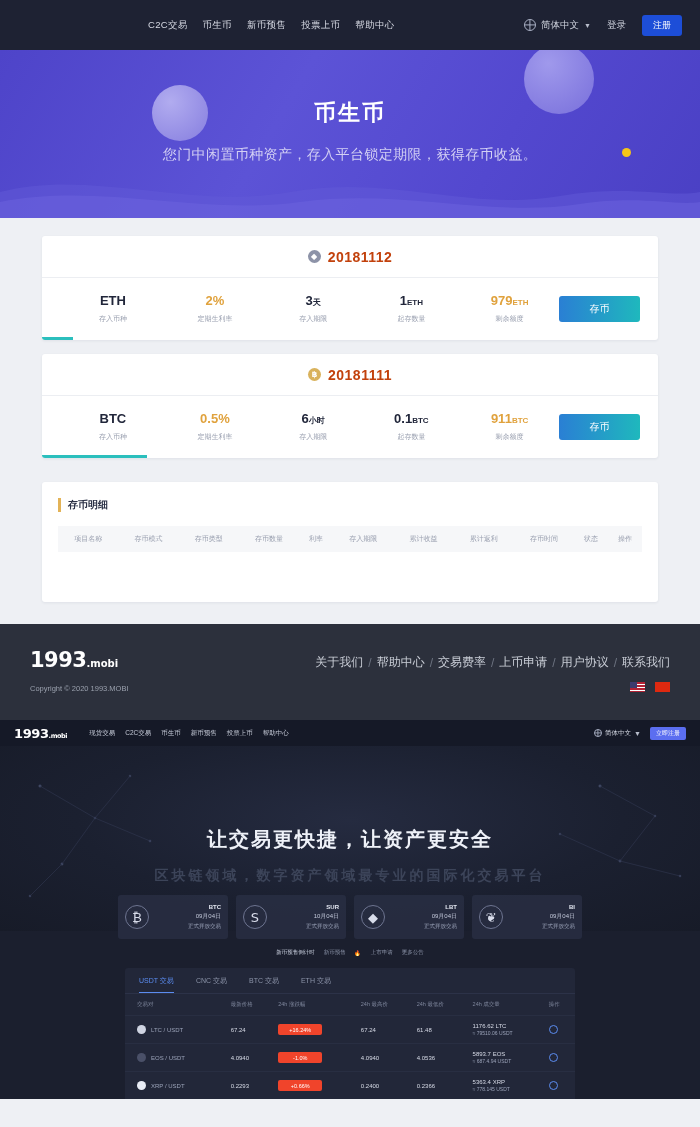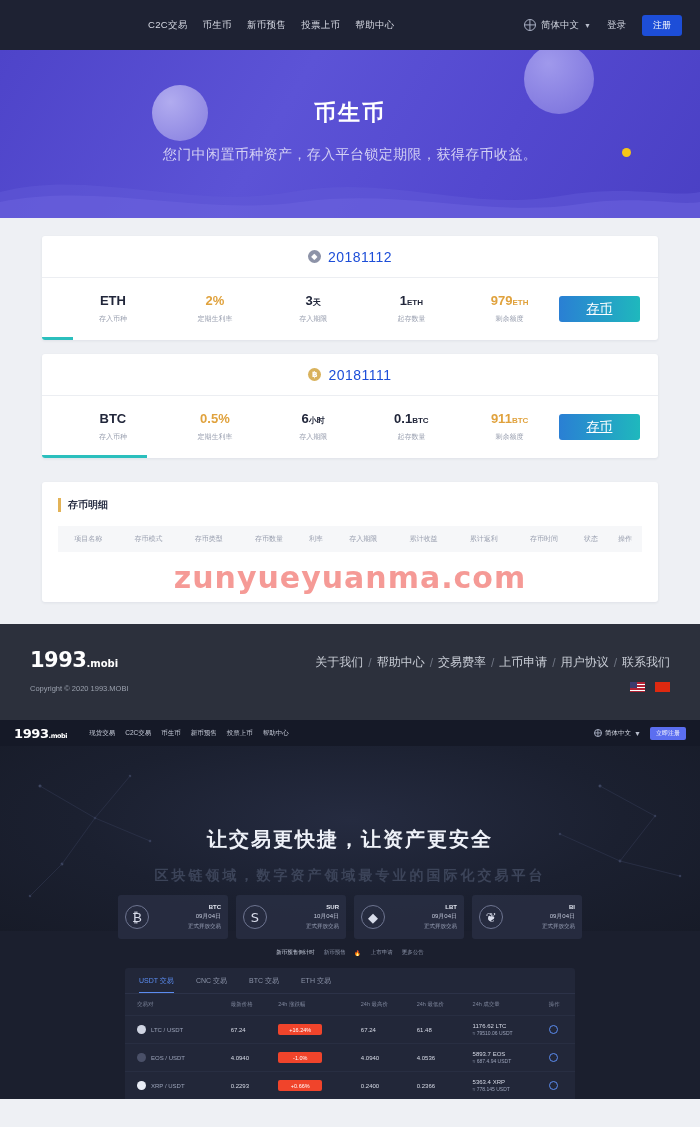--- a/index.html
+++ b/index.html
@@ -102,38 +102,38 @@
     height: 42px; display: flex; align-items: center; justify-content: center;
     gap: 7px; border-bottom: 1px solid #eceef2;
   }
   .coin-chip {
     width: 13px; height: 13px; border-radius: 50%;
     display: flex; align-items: center; justify-content: center;
     color: #fff; font-size: 8px; font-weight: bold;
   }
   .coin-chip.eth { background: #8d93a8; }
   .coin-chip.btc { background: #d9b25c; }
-  .card-title { font-size: 14px; font-weight: normal; color: #1d4ed8; letter-spacing: .5px; }
+  .card-title { font-size: 14px; font-weight: bold; color: #c2410c; letter-spacing: .5px; }
 
   .card-body {
     height: 62px; display: flex; align-items: center; padding: 0 18px;
   }
   .stat { text-align: center; }
   .stat .v {
     font-size: 13px; font-weight: bold; color: #21263a;
     line-height: 1.1; white-space: nowrap;
   }
   .stat .v.accent { color: #e0a23d; }
   .stat .v .unit { font-size: 8px; font-weight: bold; }
   .stat .l { font-size: 7px; color: #9aa0b0; margin-top: 6px; white-space: nowrap; }
 
   .deposit-btn {
     margin-left: auto; width: 86px; height: 26px; border: 0; border-radius: 3px;
     background: linear-gradient(90deg, #2a7fd4, #1fb8bd);
-    color: #fff; font-size: 13px; cursor: pointer; font-family: inherit; text-decoration: underline;
+    color: #fff; font-size: 10px; cursor: pointer; font-family: inherit;
   }
   .card-underline {
     position: absolute; left: 0; bottom: 0; height: 3px; background: #2bbfbd;
   }
 
   
   .record-card {
     background: #fff; border-radius: 3px; padding: 16px 16px 50px;
     box-shadow: 0 1px 3px rgba(30,40,70,.07); position: relative;
   }
@@ -399,21 +399,20 @@
               <th>存入期限</th>
               <th>累计收益</th>
               <th>累计返利</th>
               <th>存币时间</th>
               <th>状态</th>
               <th>操作</th>
             </tr>
           </thead>
           <tbody></tbody>
         </table>
-        <div class="watermark">zunyueyuanma.com</div>
       </div>
 
     </div>
   </div>
 
   <div class="footer">
     <div class="footer-top">
       <div>
         <div class="brand"><span>1993</span><span class="suffix">.mobi</span></div>
         <div class="copyright">Copyright © 2020 1993.MOBI</div>

